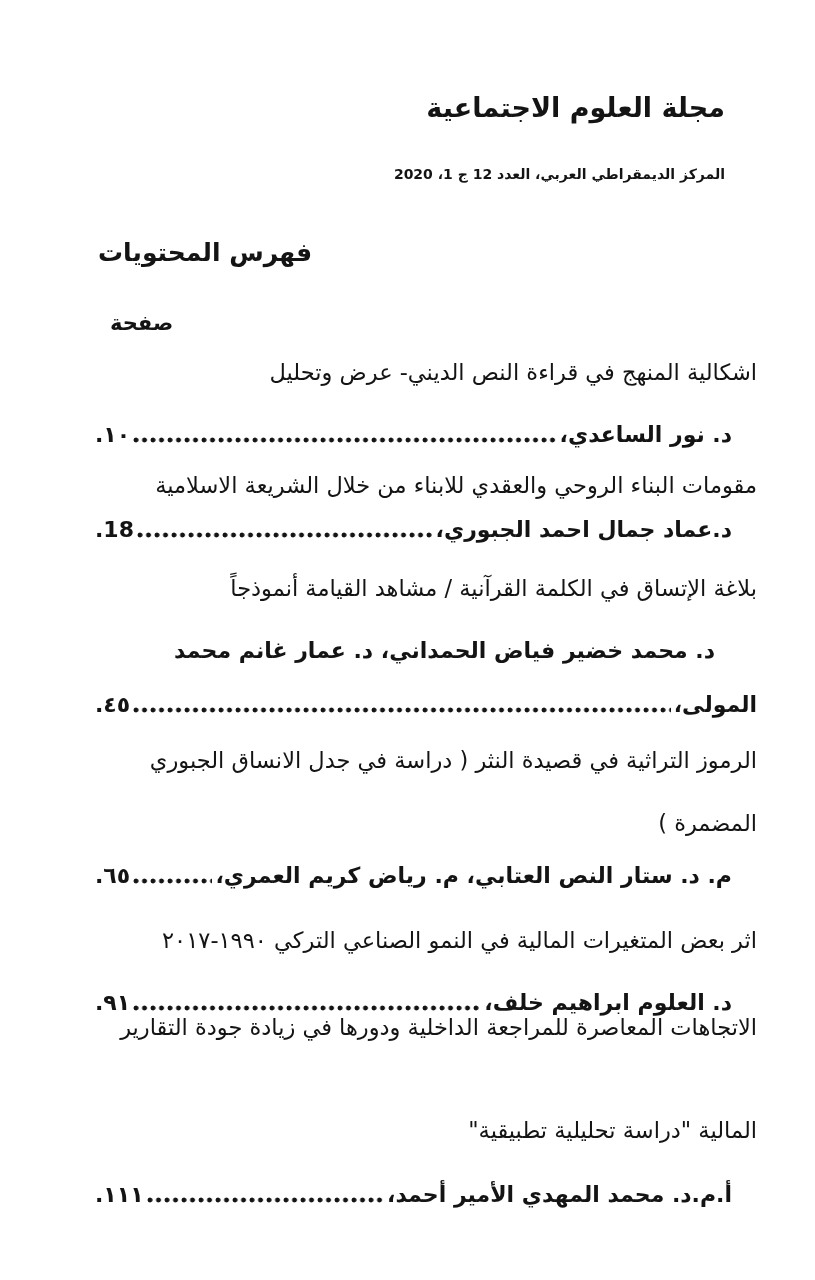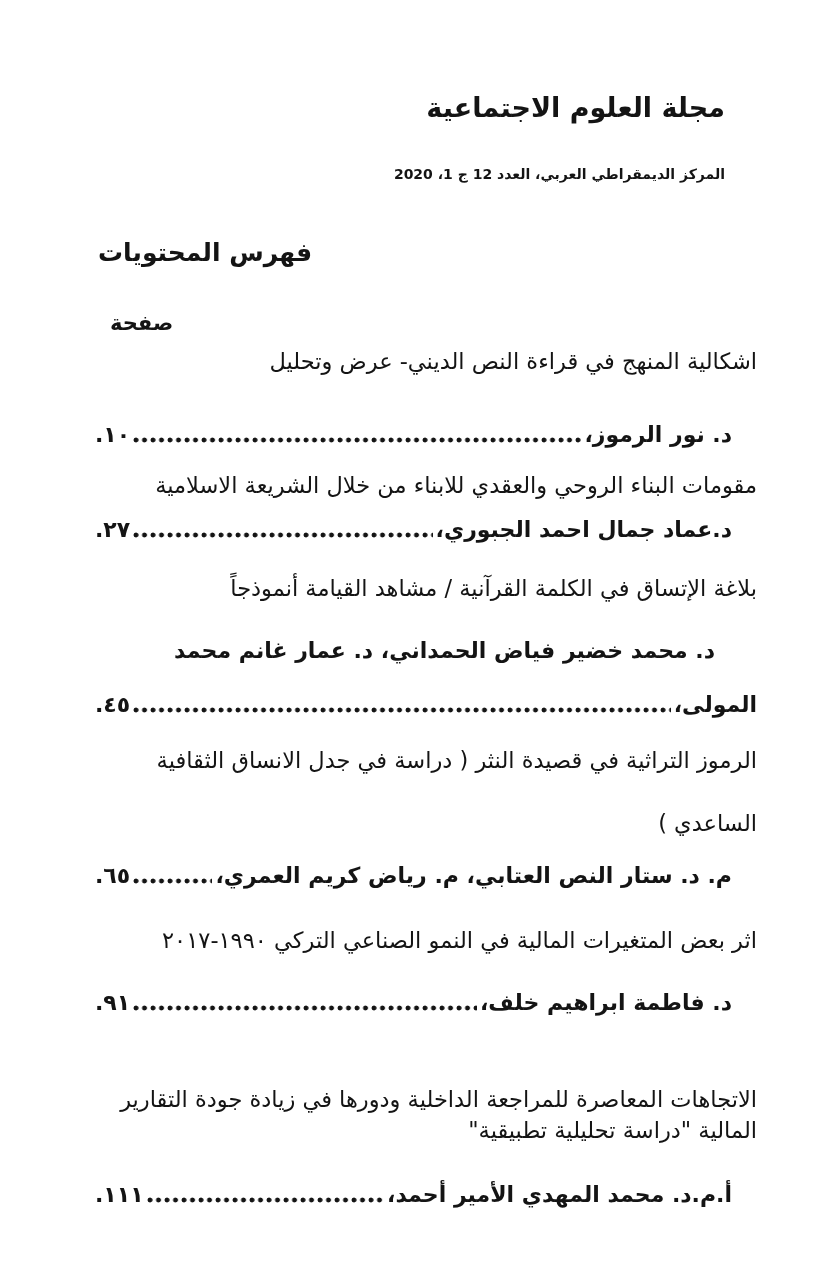--- a/index.html
+++ b/index.html
@@ -91,58 +91,58 @@
 </head>
 <body>
 
 <div class="page">
 
   <div class="row journal-title" dir="rtl">مجلة العلوم الاجتماعية</div>
   <div class="row issue-line" dir="rtl">المركز الديمقراطي العربي، العدد 12 ج 1، 2020</div>
   <div class="row toc-heading" dir="rtl">فهرس المحتويات</div>
   <div class="row page-heading" dir="rtl">صفحة</div>
 
-  <div class="row title" style="top:346px" dir="rtl">اشكالية المنهج في قراءة النص الديني- عرض وتحليل</div>
+  <div class="row title" style="top:357px" dir="rtl">اشكالية المنهج في قراءة النص الديني- عرض وتحليل</div>
   <div class="row leader" style="top:420px" dir="rtl">
-    <span class="author">د. نور الرموز،</span>
+    <span class="author">د. نور الساعدي،</span>
     <span class="dots"></span>
     <span class="pagenum">١٠.</span>
   </div>
 
   <div class="row title" style="top:470px" dir="rtl">مقومات البناء الروحي والعقدي للابناء من خلال الشريعة الاسلامية</div>
   <div class="row leader" style="top:515px" dir="rtl">
     <span class="author">د.عماد جمال احمد الجبوري،</span>
     <span class="dots"></span>
-    <span class="pagenum">٢٧.</span>
+    <span class="pagenum">18.</span>
   </div>
 
   <div class="row title" style="top:573px" dir="rtl">بلاغة الإتساق في الكلمة القرآنية / مشاهد القيامة أنموذجاً</div>
   <div class="row authors-line" style="top:636px" dir="rtl">د. محمد خضير فياض الحمداني، د. عمار غانم محمد</div>
   <div class="row leader" style="top:690px; right:58px" dir="rtl">
     <span class="author">المولى،</span>
     <span class="dots"></span>
     <span class="pagenum">٤٥.</span>
   </div>
 
-  <div class="row title" style="top:745px" dir="rtl">الرموز التراثية في قصيدة النثر ( دراسة في جدل الانساق الثقافية</div>
-  <div class="row title" style="top:808px" dir="rtl">الساعدي )</div>
+  <div class="row title" style="top:745px" dir="rtl">الرموز التراثية في قصيدة النثر ( دراسة في جدل الانساق الجبوري</div>
+  <div class="row title" style="top:808px" dir="rtl">المضمرة )</div>
   <div class="row leader" style="top:861px" dir="rtl">
     <span class="author">م. د. ستار النص العتابي، م. رياض كريم العمري،</span>
     <span class="dots"></span>
     <span class="pagenum">٦٥.</span>
   </div>
 
   <div class="row title" style="top:925px" dir="rtl">اثر بعض المتغيرات المالية في النمو الصناعي التركي ١٩٩٠-٢٠١٧</div>
   <div class="row leader" style="top:988px" dir="rtl">
-    <span class="author">د. فاطمة ابراهيم خلف،</span>
+    <span class="author">د. العلوم ابراهيم خلف،</span>
     <span class="dots"></span>
     <span class="pagenum">٩١.</span>
   </div>
 
-  <div class="row title" style="top:1084px" dir="rtl">الاتجاهات المعاصرة للمراجعة الداخلية ودورها في زيادة جودة التقارير</div>
+  <div class="row title" style="top:1012px" dir="rtl">الاتجاهات المعاصرة للمراجعة الداخلية ودورها في زيادة جودة التقارير</div>
   <div class="row title" style="top:1115px" dir="rtl">المالية "دراسة تحليلية تطبيقية"</div>
   <div class="row leader" style="top:1180px" dir="rtl">
     <span class="author">أ.م.د. محمد المهدي الأمير أحمد،</span>
     <span class="dots"></span>
     <span class="pagenum">١١١.</span>
   </div>
 
 </div>
 
 </body></html>

